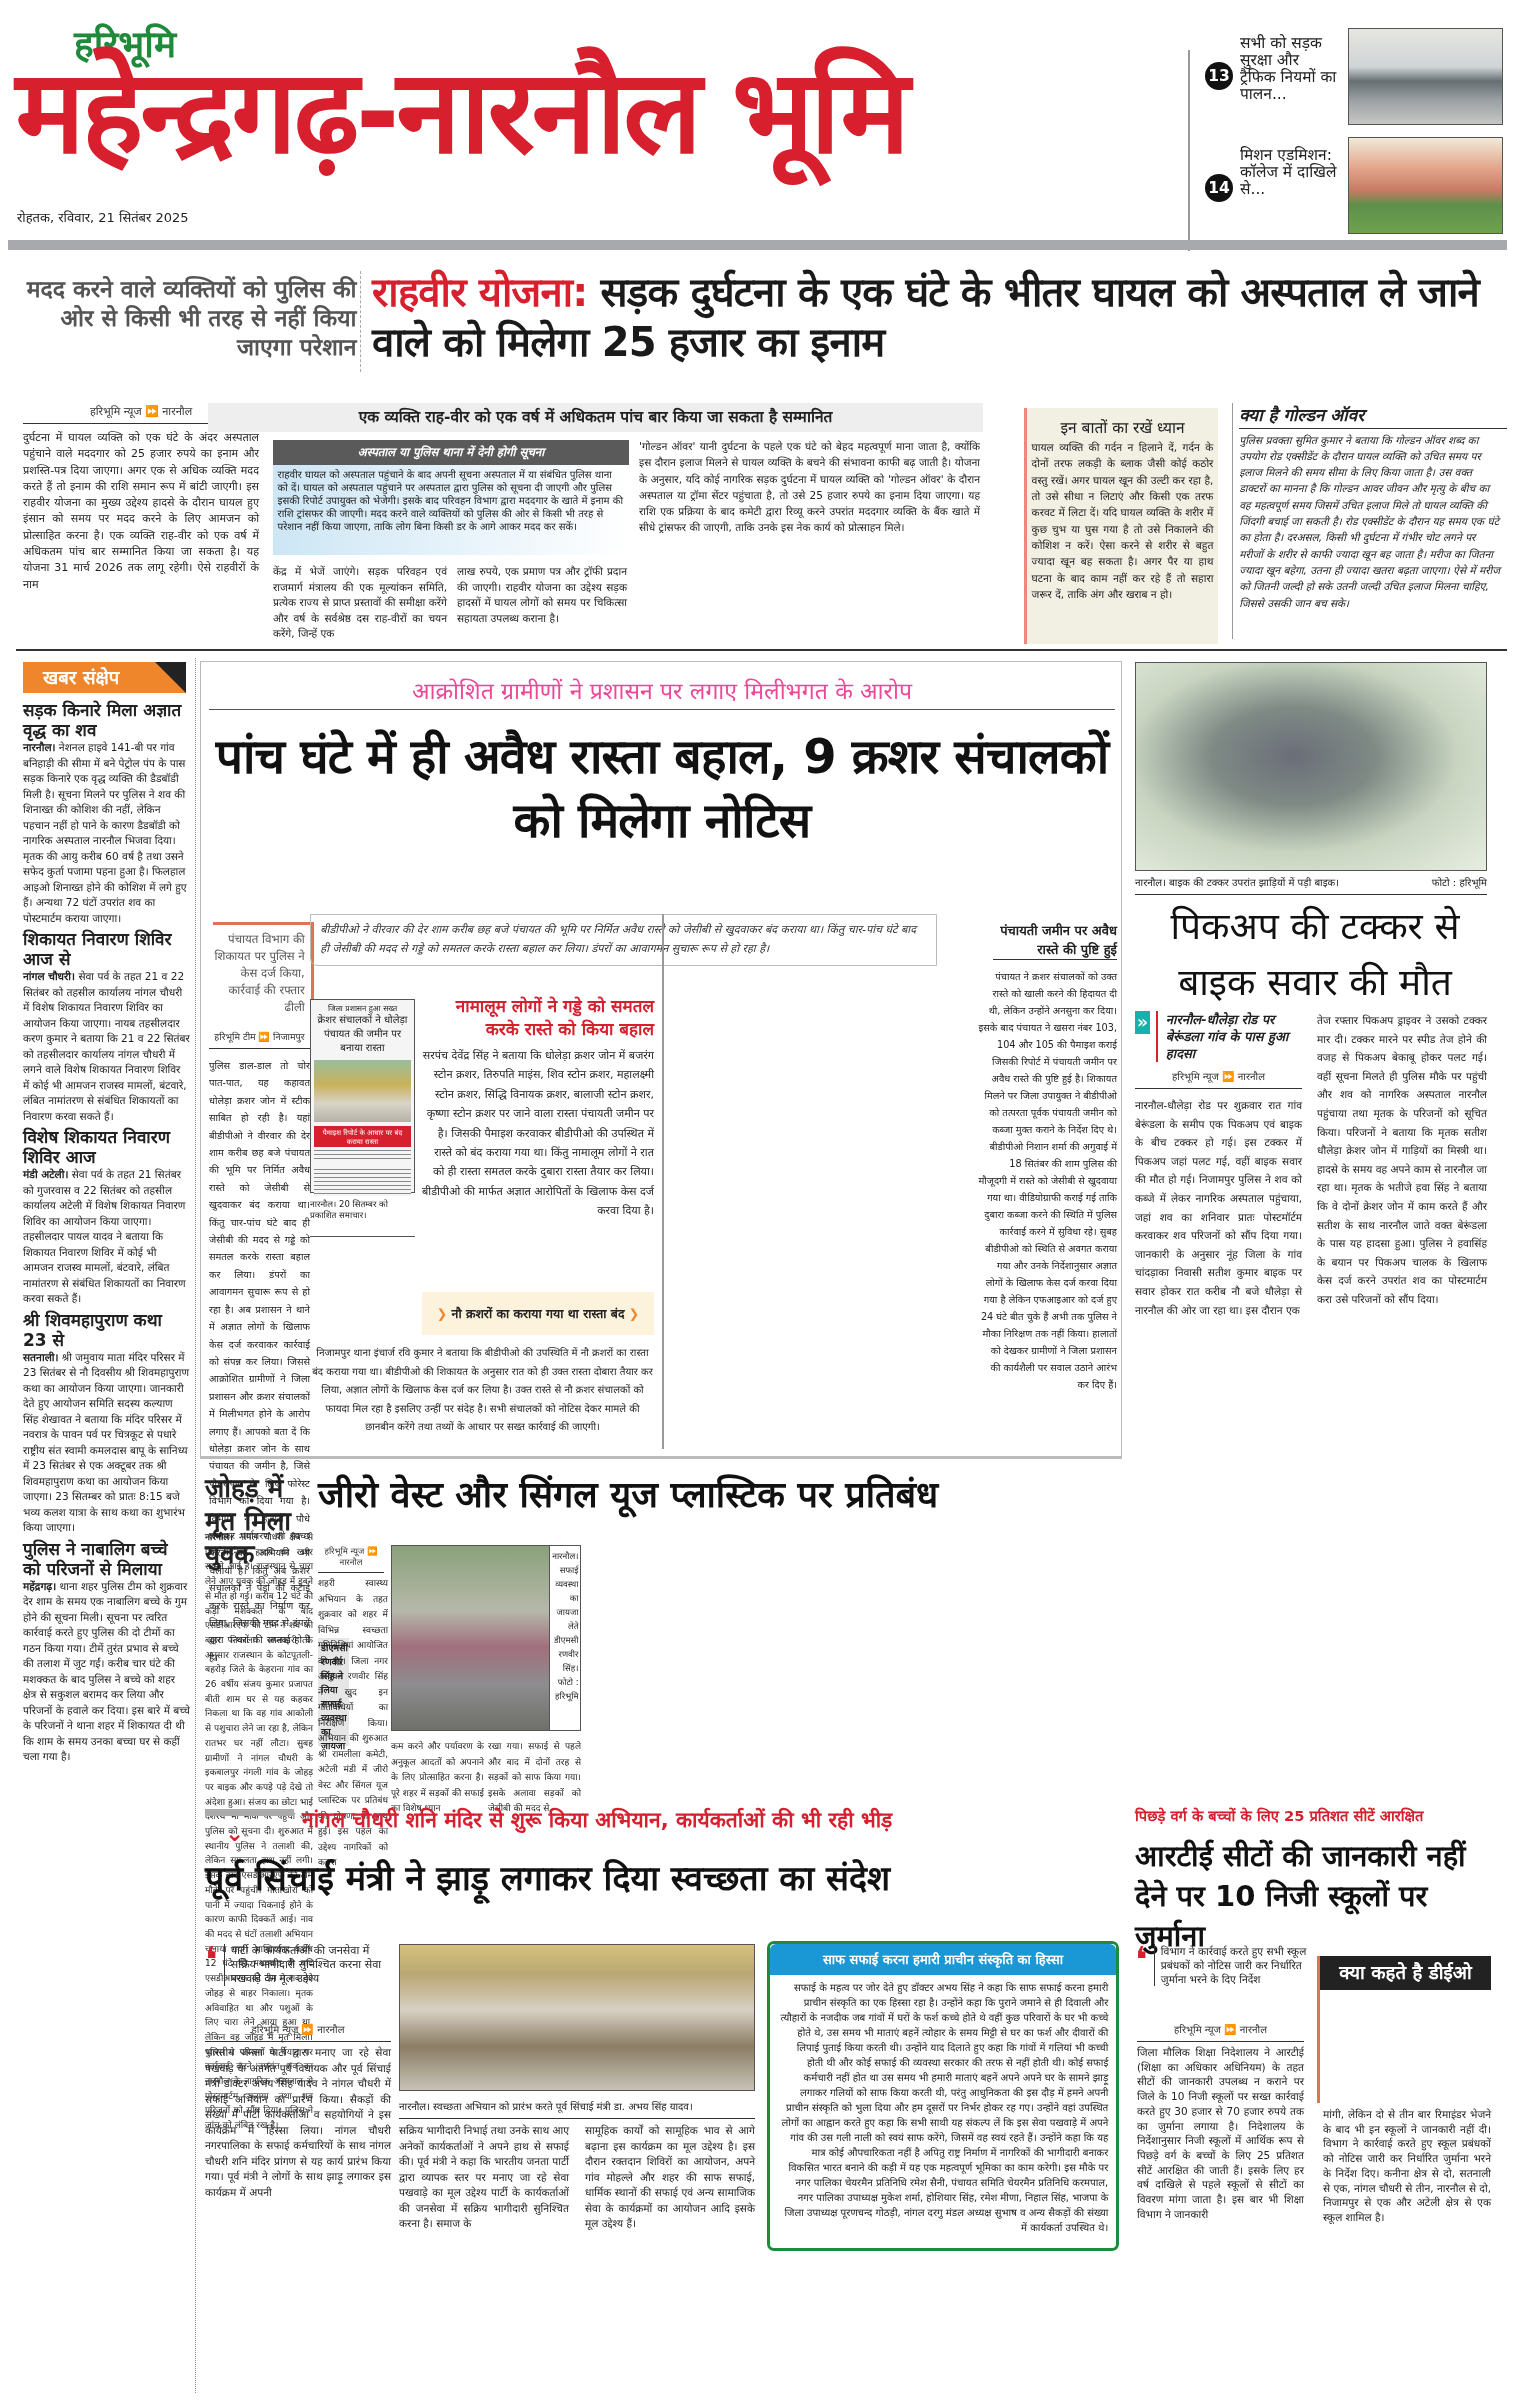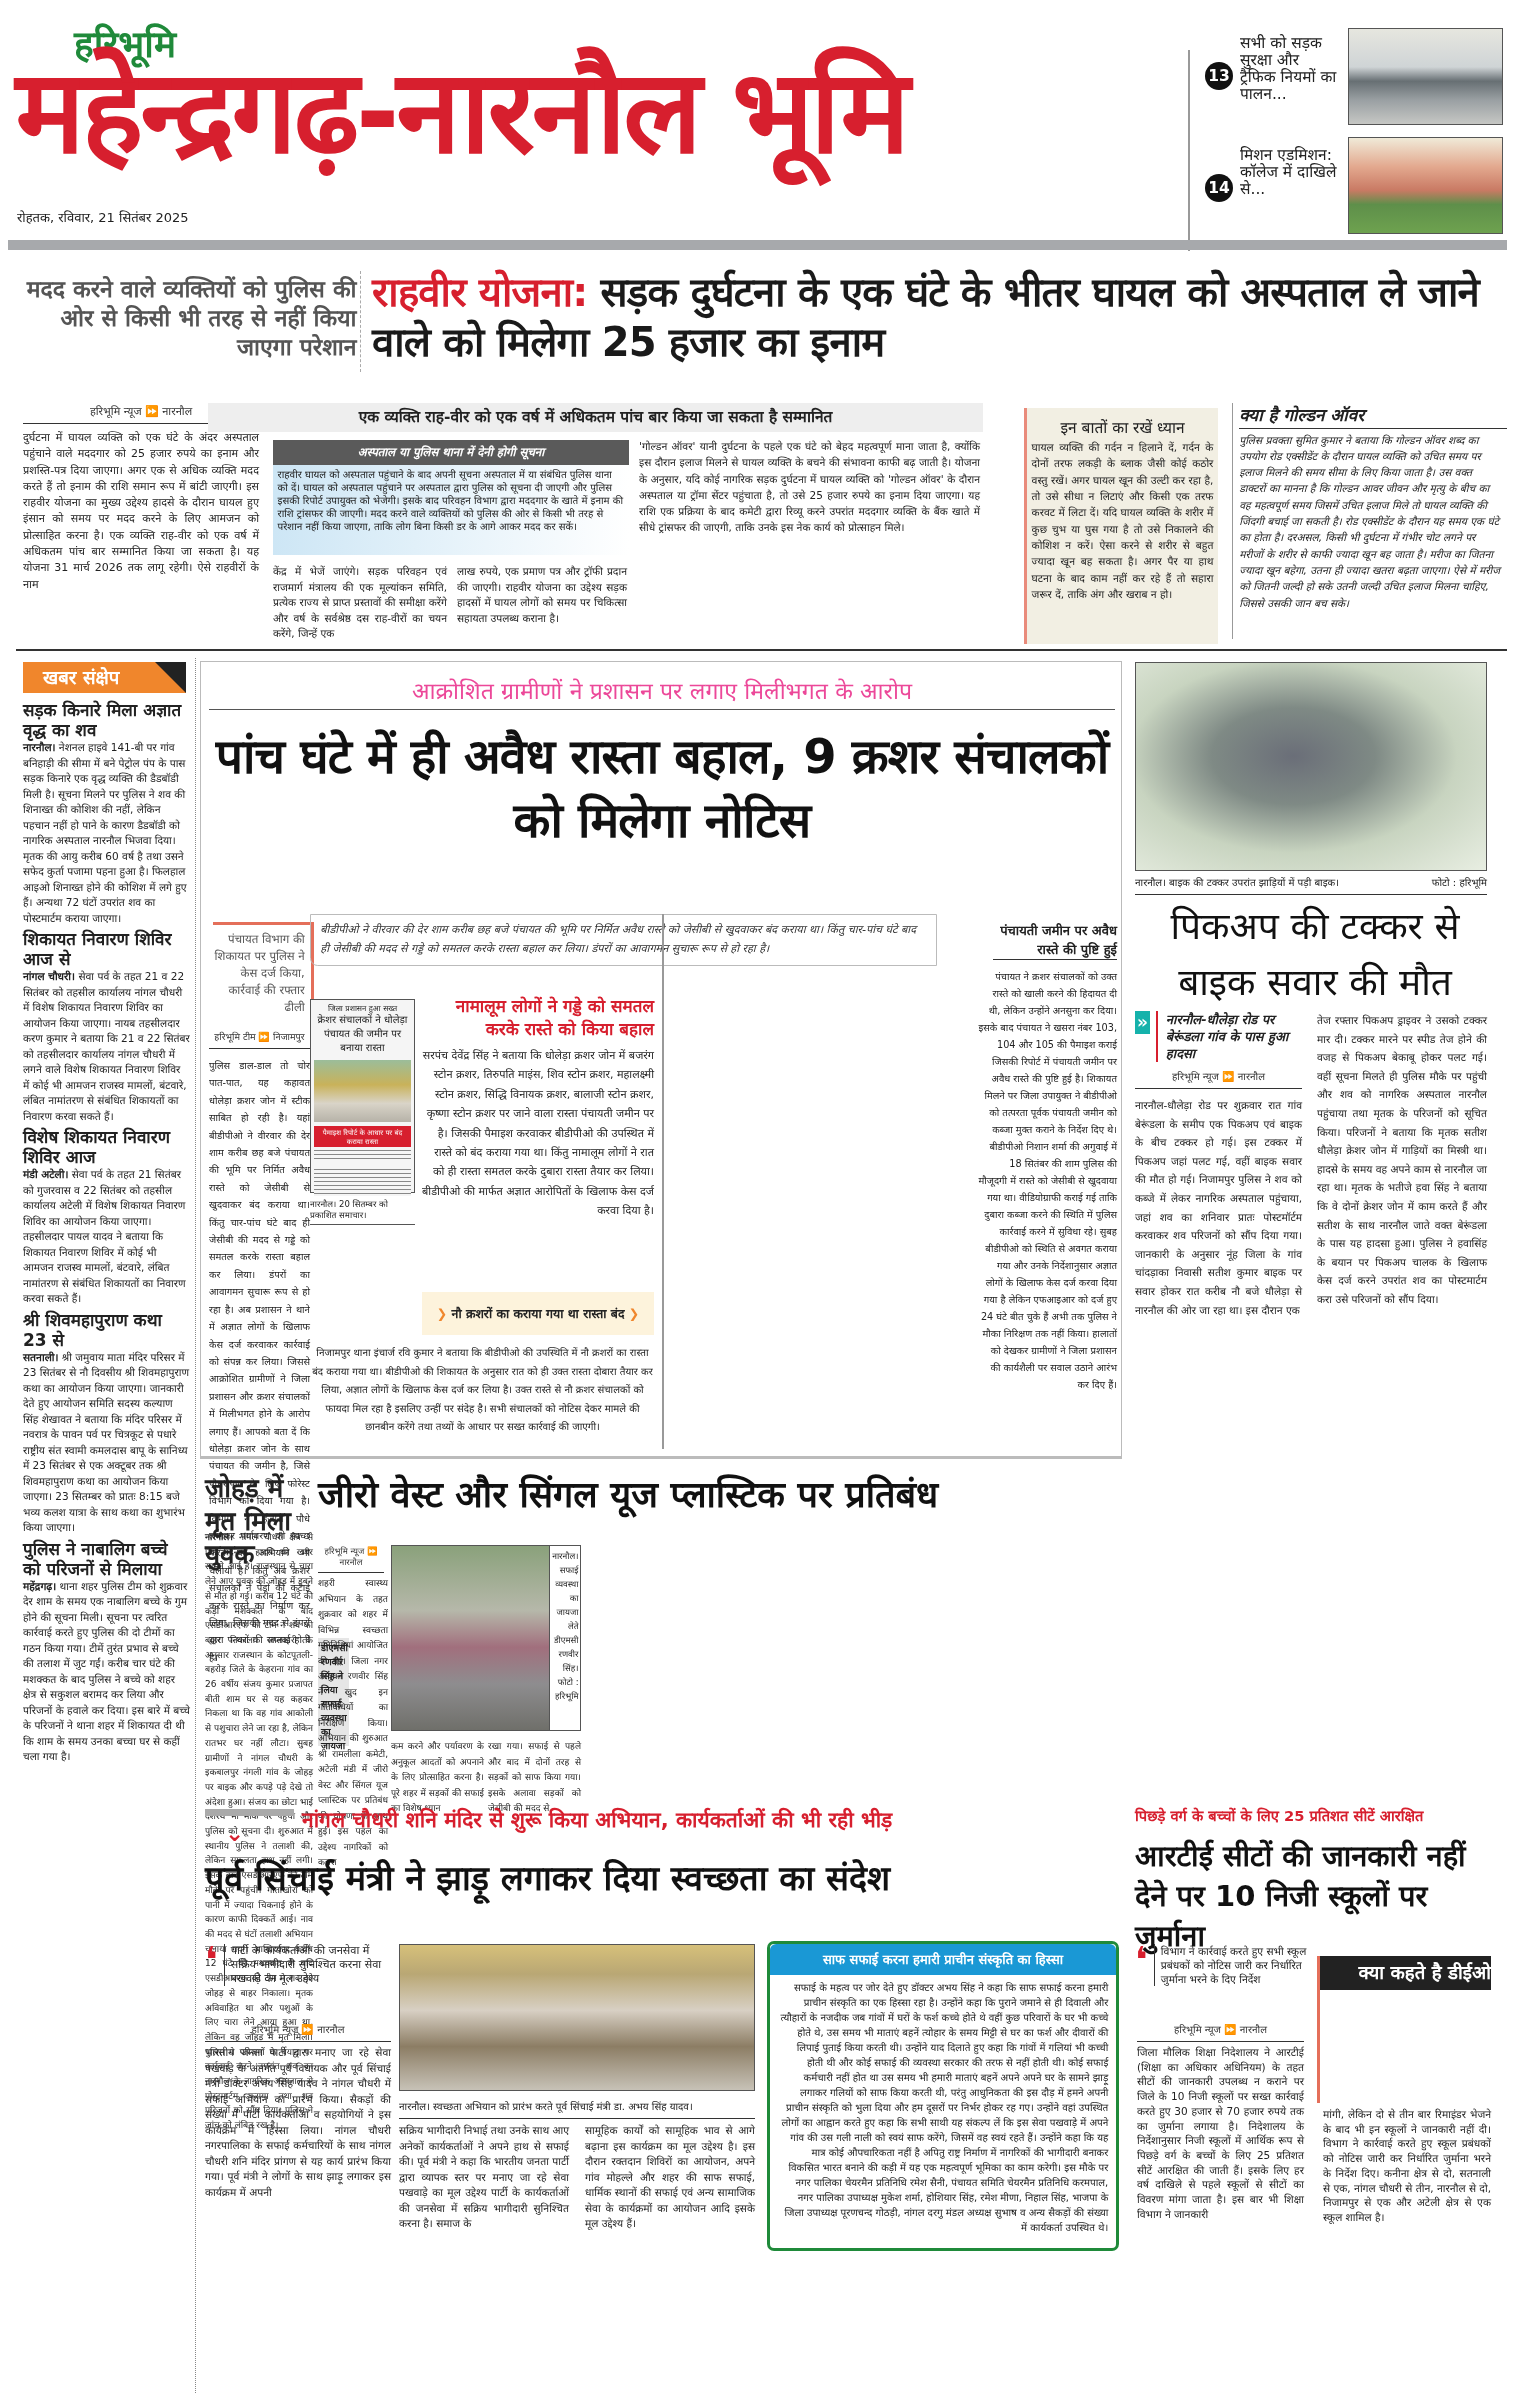--- a/index.html
+++ b/index.html
@@ -53,21 +53,21 @@
 .zw-head{font-size:36px;font-weight:700;color:#111;line-height:46px}
 .zw-photo{background:linear-gradient(180deg,#8aa17b 0%,#b6b8aa 35%,#a16f7d 55%,#8e8d8f 75%,#6f6f6a 100%);border:0.8px solid #555}
 .greybox{background:#e6e6e6;font-size:11.6px;font-weight:700;line-height:17px}
 .redline-head{font-size:21px;font-weight:700;color:#d71f2e;white-space:nowrap}
 .mid-head{font-size:34px;font-weight:700;color:#111;line-height:46px;white-space:nowrap}
 .broom-photo{background:linear-gradient(180deg,#d6c07a 0%,#b9a774 20%,#d8d0c4 45%,#8c7d64 70%,#c7c2b7 100%);border:0.8px solid #555}
 .green-box{border:3.1px solid #1f8a3a;border-radius:7px}
 .green-box .hd{background:#1a98d5;color:#fff;font-size:13px;font-weight:700;text-align:center;height:31px;line-height:31px;border-radius:6.2px 6.2px 0 0}
 .green-box .bd{font-size:10px;line-height:15px;padding:4.6px 7.7px;text-align:right}
 .dio-box{border-left:3.1px solid #e46f5a}
-.dio-box .hd{background:#222;color:#fff;font-size:18.6px;font-weight:700;text-align:right;height:34px;line-height:34px}
+.dio-box .hd{background:#222;color:#fff;font-size:18.6px;font-weight:700;text-align:center;height:34px;line-height:34px}
 .dio-box .bd{font-size:11.2px;line-height:14.7px;font-style:italic;padding:3.1px 7.7px}
 .quote-mark{color:#d71f2e;font-size:36px;font-weight:700;line-height:31px}
 .sep-v{border-left:0.8px dotted #888}
 </style>
 </head>
 <body>
 
 <div class="abs brand">हरिभूमि</div>
 <div class="abs masthead-title">महेन्द्रगढ़-नारनौल भूमि</div>
 <div class="abs dateline">रोहतक, रविवार, 21 सितंबर 2025</div>
@@ -150,21 +150,21 @@
 <div class="abs byline" style="left:209px;top:1030px;width:101px;font-size:9.3px">हरिभूमि टीम ⏩ निजामपुर</div>
 <div class="abs col" style="left:209px;top:1057px;width:101px;font-size:9.7px;line-height:17.4px">पुलिस डाल-डाल तो चोर पात-पात, यह कहावत धोलेड़ा क्रशर जोन में स्टीक साबित हो रही है। यहां बीडीपीओ ने वीरवार की देर शाम करीब छह बजे पंचायत की भूमि पर निर्मित अवैध रास्ते को जेसीबी से खुदवाकर बंद कराया था। किंतु चार-पांच घंटे बाद ही जेसीबी की मदद से गड्डे को समतल करके रास्ता बहाल कर लिया। डंपरों का आवागमन सुचारू रूप से हो रहा है। अब प्रशासन ने थाने में अज्ञात लोगों के खिलाफ केस दर्ज करवाकर कार्रवाई को संपन्न कर लिया। जिससे आक्रोशित ग्रामीणों ने जिला प्रशासन और क्रशर संचालकों में मिलीभगत होने के आरोप लगाए हैं। आपको बता दें कि धोलेड़ा क्रशर जोन के साथ पंचायत की जमीन है, जिसे पौधरोपण के लिए फोरेस्ट विभाग को दिया गया है। विभाग ने हजारों पौधे लगाकर पर्यावरण को स्वच्छ करने का अभियान भी चलाया है। किंतु अब क्रशर संचालकों ने पेड़ों की कटाई करके रास्ते का निर्माण कर लिया, जिसकी मदद से डंपरों द्वारा पत्थरों की सप्लाई होती है।</div>
 
 <div class="abs pclip" style="left:310px;top:999px;width:105px;height:194px;padding:3.1px">
   <div style="font-size:7.7px;text-align:center">जिला प्रशासन हुआ सख्त</div>
   <div style="font-size:10px;text-align:center;line-height:14px">क्रेशर संचालकों ने धोलेड़ा पंचायत की जमीन पर बनाया रास्ता</div>
   <div style="height:62px;margin-top:4.6px;background:linear-gradient(180deg,#9bbd9a,#c9b25a 40%,#d9d4c8 70%,#b6b2a8)"></div>
   <div style="margin-top:4.6px;background:#d71f2e;color:#fff;font-size:7px;text-align:center;padding:1.5px">पैमाइश रिपोर्ट के आधार पर बंद कराया रास्ता</div>
   <div style="margin-top:3.1px;height:46px;background:repeating-linear-gradient(180deg,#888 0 0.8px,#f5f5f5 0.8px 3.9px)"></div>
 </div>
-<div class="abs" style="left:310px;top:1198px;width:105px;font-size:8.5px;border-bottom:1.5px solid #555;padding-bottom:4px">नारनौल। 20 सितम्बर को प्रकाशित समाचार।</div>
+<div class="abs" style="left:310px;top:1198px;width:105px;font-size:8.5px;border-bottom:1.5px solid #555;padding-bottom:16px">नारनौल। 20 सितम्बर को प्रकाशित समाचार।</div>
 
 <div class="abs redhead" style="left:422px;top:995px;width:232px">नामालूम लोगों ने गड्डे को समतल करके रास्ते को किया बहाल</div>
 <div class="abs col" style="left:422px;top:1046px;width:232px;text-align:right;font-size:11px;line-height:19.4px">सरपंच देवेंद्र सिंह ने बताया कि धोलेड़ा क्रशर जोन में बजरंग स्टोन क्रशर, तिरुपति माइंस, शिव स्टोन क्रशर, महालक्ष्मी स्टोन क्रशर, सिद्धि विनायक क्रशर, बालाजी स्टोन क्रशर, कृष्णा स्टोन क्रशर पर जाने वाला रास्ता पंचायती जमीन पर है। जिसकी पैमाइश करवाकर बीडीपीओ की उपस्थित में रास्ते को बंद कराया गया था। किंतु नामालूम लोगों ने रात को ही रास्ता समतल करके दुबारा रास्ता तैयार कर लिया। बीडीपीओ की मार्फत अज्ञात आरोपितों के खिलाफ केस दर्ज करवा दिया है।</div>
 
 <div class="abs band" style="left:422px;top:1292px;width:232px;height:43px;line-height:43px;font-size:12.4px">
   <span style="color:#f0862c">❯</span>
   <span>नौ क्रशरों का कराया गया था रास्ता बंद</span>
   <span style="color:#f0862c">❯</span>
 </div>
 <div class="abs col" style="left:310px;top:1344px;width:345px;text-align:center;font-size:10px;line-height:18.6px">निजामपुर थाना इंचार्ज रवि कुमार ने बताया कि बीडीपीओ की उपस्थिति में नौ क्रशरों का रास्ता बंद कराया गया था। बीडीपीओ की शिकायत के अनुसार रात को ही उक्त रास्ता दोबारा तैयार कर लिया, अज्ञात लोगों के खिलाफ केस दर्ज कर लिया है। उक्त रास्ते से नौ क्रशर संचालकों को फायदा मिल रहा है इसलिए उन्हीं पर संदेह है। सभी संचालकों को नोटिस देकर मामले की छानबीन करेंगे तथा तथ्यों के आधार पर सख्त कार्रवाई की जाएगी।</div>

